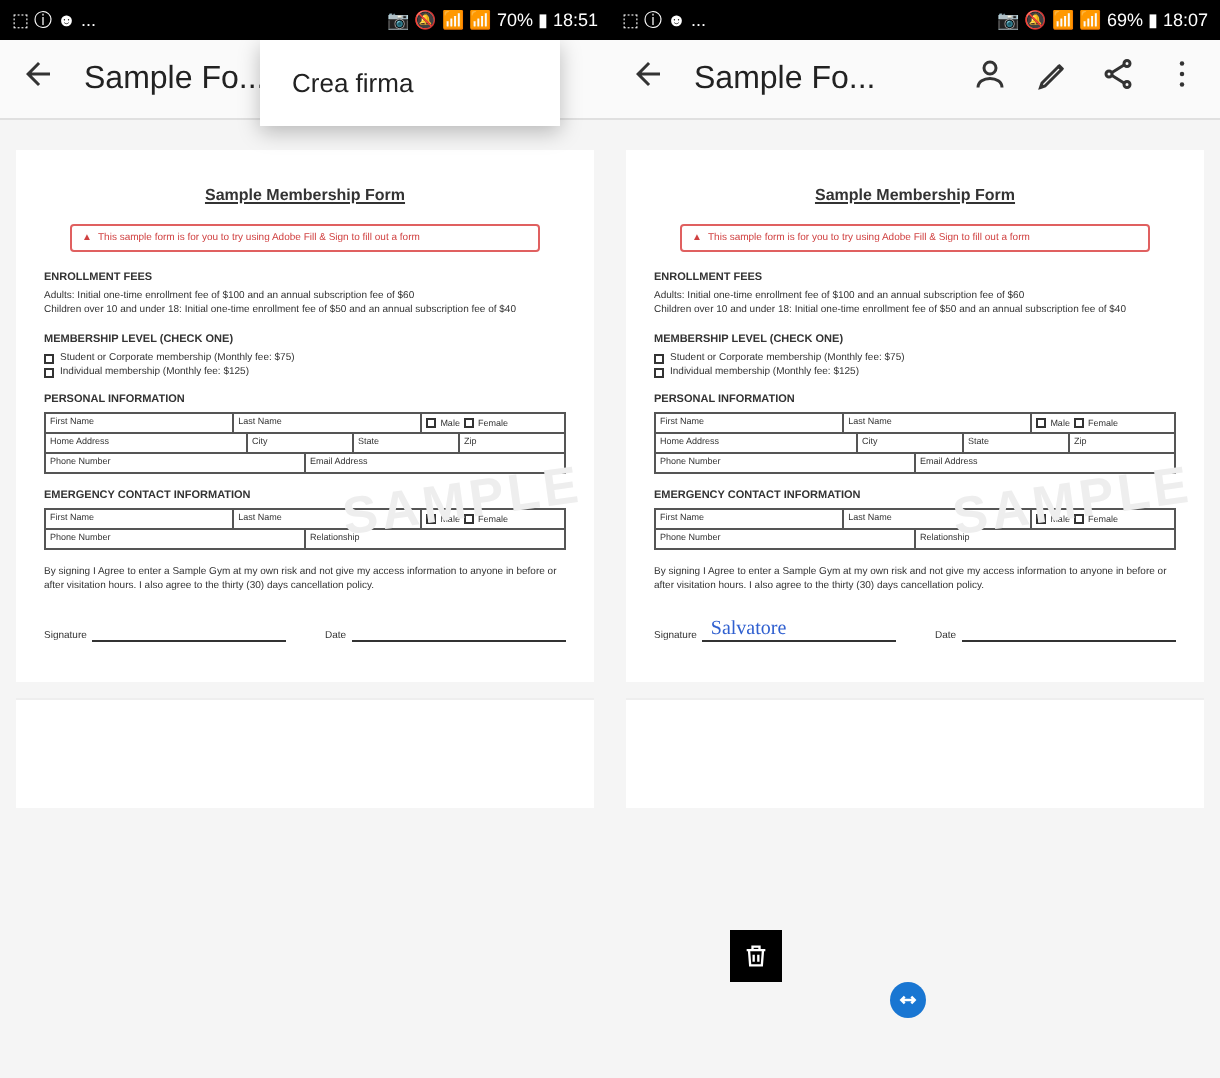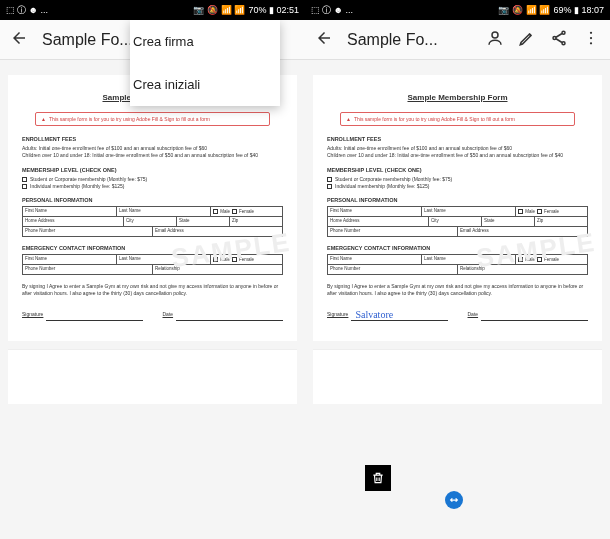--- a/index.html
+++ b/index.html
@@ -7,63 +7,62 @@
   .phone { width: 305px; height: 539px; background: #fff; display: flex; flex-direction: column; position: relative; }
   .statusbar { background: #000; color: #fff; height: 20px; display: flex; align-items: center; padding: 0 6px; font-size: 9px; justify-content: space-between; }
   .sb-left { display: flex; gap: 3px; align-items: center; }
   .sb-right { display: flex; gap: 3px; align-items: center; }
   .appbar { background: #fafafa; height: 40px; display: flex; align-items: center; padding: 0 10px; gap: 14px; border-bottom: 1px solid #e0e0e0; }
   .appbar .title { font-size: 16px; font-weight: 500; color: #222; flex: 1; white-space: nowrap; overflow: hidden; text-overflow: ellipsis; }
   .appbar .icon svg { width: 18px; height: 18px; }
   .actions { display: flex; gap: 14px; margin-left: auto; }
   .actions .icon svg { width: 18px; height: 18px; }
   .menu { position: absolute; top: 20px; left: 130px; background: #fff; box-shadow: 0 3px 10px rgba(0,0,0,0.25); z-index: 10; width: 150px; }
-  .menu-item { padding: 14px 3px; font-size: 13px; color: #222; }
+  .menu-item { padding: 14px 16px; font-size: 13px; color: #222; }
   .doc { flex: 1; background: #f5f5f5; padding: 15px 8px; overflow: hidden; position: relative; }
   .page { background: #fff; width: 100%; padding: 10px 14px 20px; font-size: 5.5px; color: #333; position: relative; }
   .watermark { position: absolute; right: 6px; top: 160px; font-size: 26px; color: #eee; font-weight: bold; transform: rotate(-8deg); letter-spacing: 2px; pointer-events: none; }
   .form-title { text-align: center; font-weight: bold; font-size: 8px; text-decoration: underline; margin: 8px 0 10px; }
   .warn { border: 1px solid #e06060; color: #d04040; font-size: 5px; padding: 3px 5px; margin: 0 auto 10px; width: 90%; display: flex; align-items: center; gap: 3px; border-radius: 2px; }
   .warn::before { content: "▲"; color: #d04040; font-size: 5px; }
   .sect { font-weight: bold; font-size: 5.5px; margin: 8px 0 3px; }
   .plain { font-size: 5px; line-height: 1.4; }
   .cb-row { display: flex; align-items: center; gap: 3px; font-size: 5px; margin: 1px 0; }
   .cb { width: 5px; height: 5px; border: 0.5px solid #333; }
   .tbl { border: 0.5px solid #555; margin-top: 2px; font-size: 4.5px; }
   .tbl-row { display: flex; border-bottom: 0.5px solid #555; }
   .tbl-row:last-child { border-bottom: none; }
   .tbl-cell { border-right: 0.5px solid #555; padding: 1px 2px; min-height: 9px; }
   .tbl-cell:last-child { border-right: none; }
   .sig-row { display: flex; justify-content: space-between; margin-top: 14px; font-size: 5px; gap: 20px; }
   .sig-line { border-bottom: 0.5px solid #333; flex: 1; height: 10px; position: relative; }
-  .sig-group { display: flex; align-items: flex-start; gap: 3px; flex: 1; text-decoration: underline; }
+  .sig-group { display: flex; align-items: flex-end; gap: 3px; flex: 1; }
   .signature { position: absolute; bottom: 0; left: 4px; font-family: cursive; color: #3060d0; font-size: 10px; }
   .trash-btn { position: absolute; bottom: 48px; left: 60px; width: 26px; height: 26px; background: #000; display: flex; align-items: center; justify-content: center; z-index: 5; }
   .trash-btn svg { width: 14px; height: 14px; }
   .drag-handle { position: absolute; bottom: 30px; left: 140px; width: 18px; height: 18px; background: #1976d2; border-radius: 50%; display: flex; align-items: center; justify-content: center; z-index: 5; }
   .drag-handle svg { width: 10px; height: 10px; }
   .bottom-strip { height: 55px; background: #fff; border-top: 1px solid #eee; margin-top: 8px; }
 </style>
 </head>
 <body>
 
 <div class="phone">
   <div class="statusbar">
     <span class="sb-left">⬚ ⓘ ☻ ...</span>
-    <span class="sb-right">📷 🔕 📶 📶 70% ▮ 02:51</span>
+    <span class="sb-right">📷 🔕 📶 📶 70% ▮ 18:51</span>
   </div>
   <div class="appbar">
     <span class="icon"><svg viewBox="0 0 24 24">
           <path d="M20 11H7.8l5.6-5.6L12 4l-8 8 8 8 1.4-1.4L7.8 13H20z" fill="#333"></path>
         </svg></span>
     <span class="title">Sample Fo...</span>
   </div>
   <div class="menu">
     <div class="menu-item">Crea firma</div>
-    <div class="menu-item">Crea iniziali</div>
   </div>
   <div class="doc">
     <div class="page">
       <div class="watermark">SAMPLE</div>
       <div class="form-title">Sample Membership Form</div>
       <div class="warn">
           <span>This sample form is for you to try using Adobe Fill &amp; Sign to fill out a form</span>
         </div>
       <div class="sect">ENROLLMENT FEES</div>
       <div class="plain">Adults: Initial one-time enrollment fee of $100 and an annual subscription fee of $60</div>

